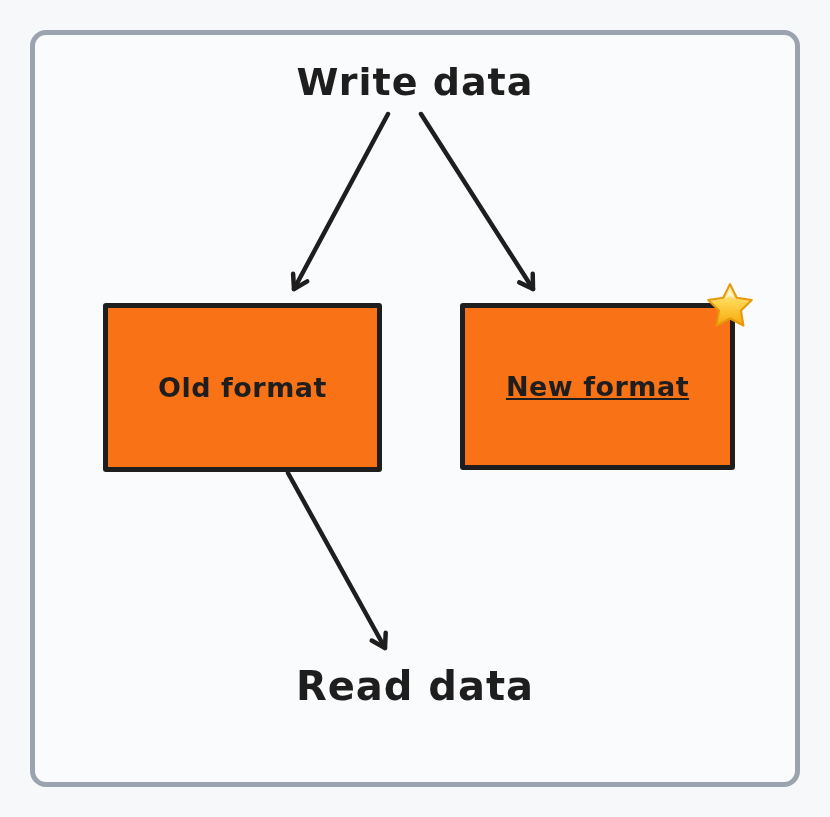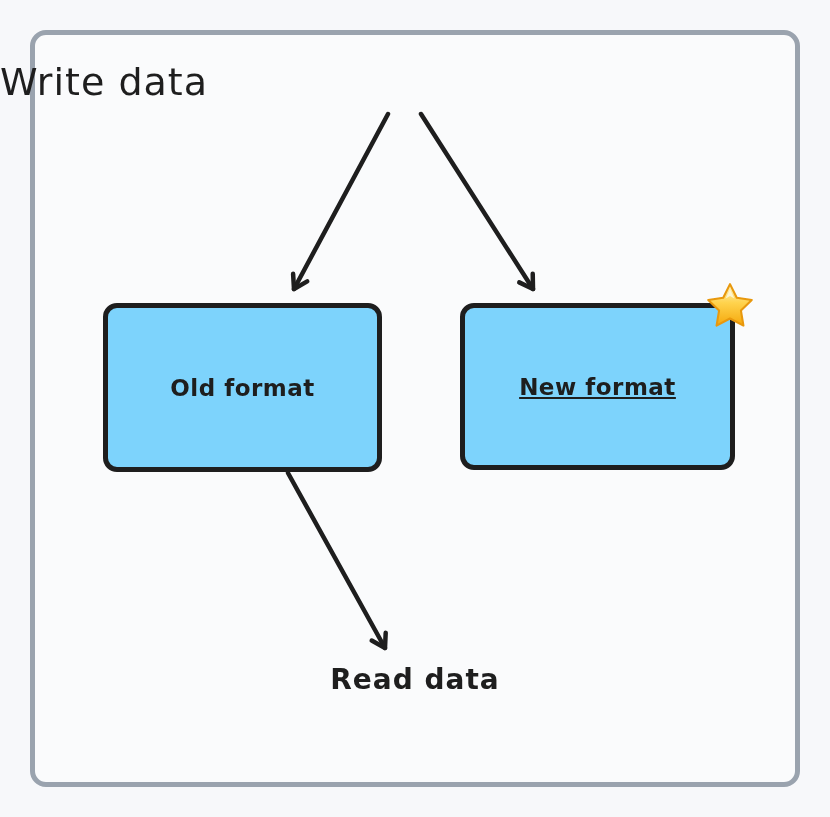--- a/index.html
+++ b/index.html
@@ -24,46 +24,46 @@
     height: 747px;
     border: 5px solid #9aa3ae;
     border-radius: 16px;
     background: #fafbfc;
   }
   .title {
     position: absolute;
     left: 0;
     top: 60px;
     width: 830px;
-    text-align: left;
+    text-align: center;
     font-size: 38px;
-    font-weight: normal;
+    font-weight: bold;
     color: #1e1e1e;
     letter-spacing: 1px;
   }
   .footer-label {
     position: absolute;
     left: 0;
     top: 663px;
     width: 830px;
     text-align: center;
-    font-size: 28px;
+    font-size: 40px;
     font-weight: bold;
     color: #1e1e1e;
     letter-spacing: 1px;
   }
   .node {
     position: absolute;
     border: 5px solid #1e1e1e;
-    border-radius: 14px;
-    background: #7dd3fc;
+    border-radius: 3px;
+    background: #f97316;
     display: flex;
     align-items: center;
     justify-content: center;
-    font-size: 23px;
+    font-size: 27px;
     font-weight: bold;
     color: #1e1e1e;
     letter-spacing: 0.5px;
   }
   .node-old {
     left: 103px;
     top: 303px;
     width: 269px;
     height: 159px;
   }

